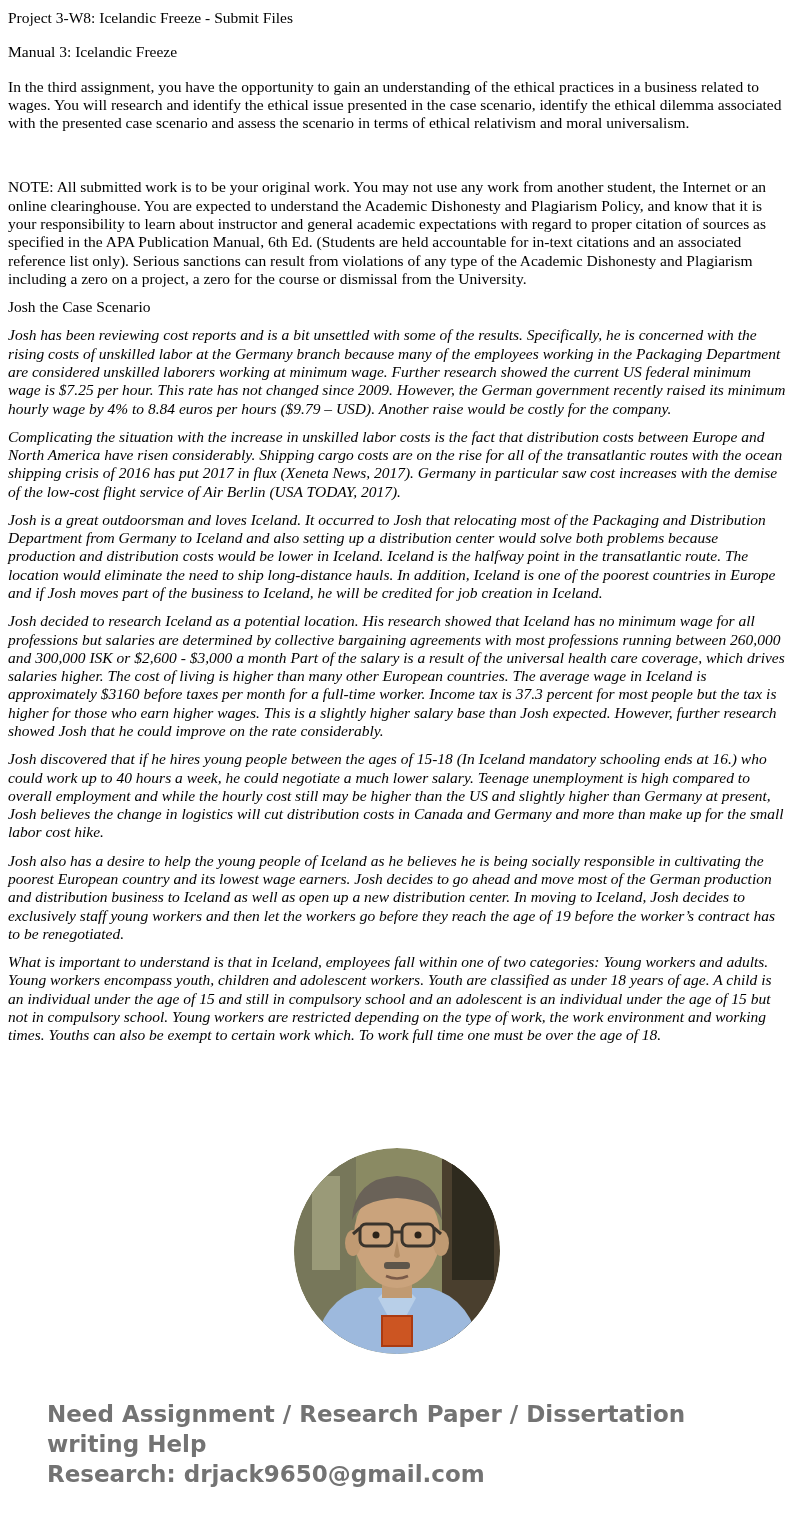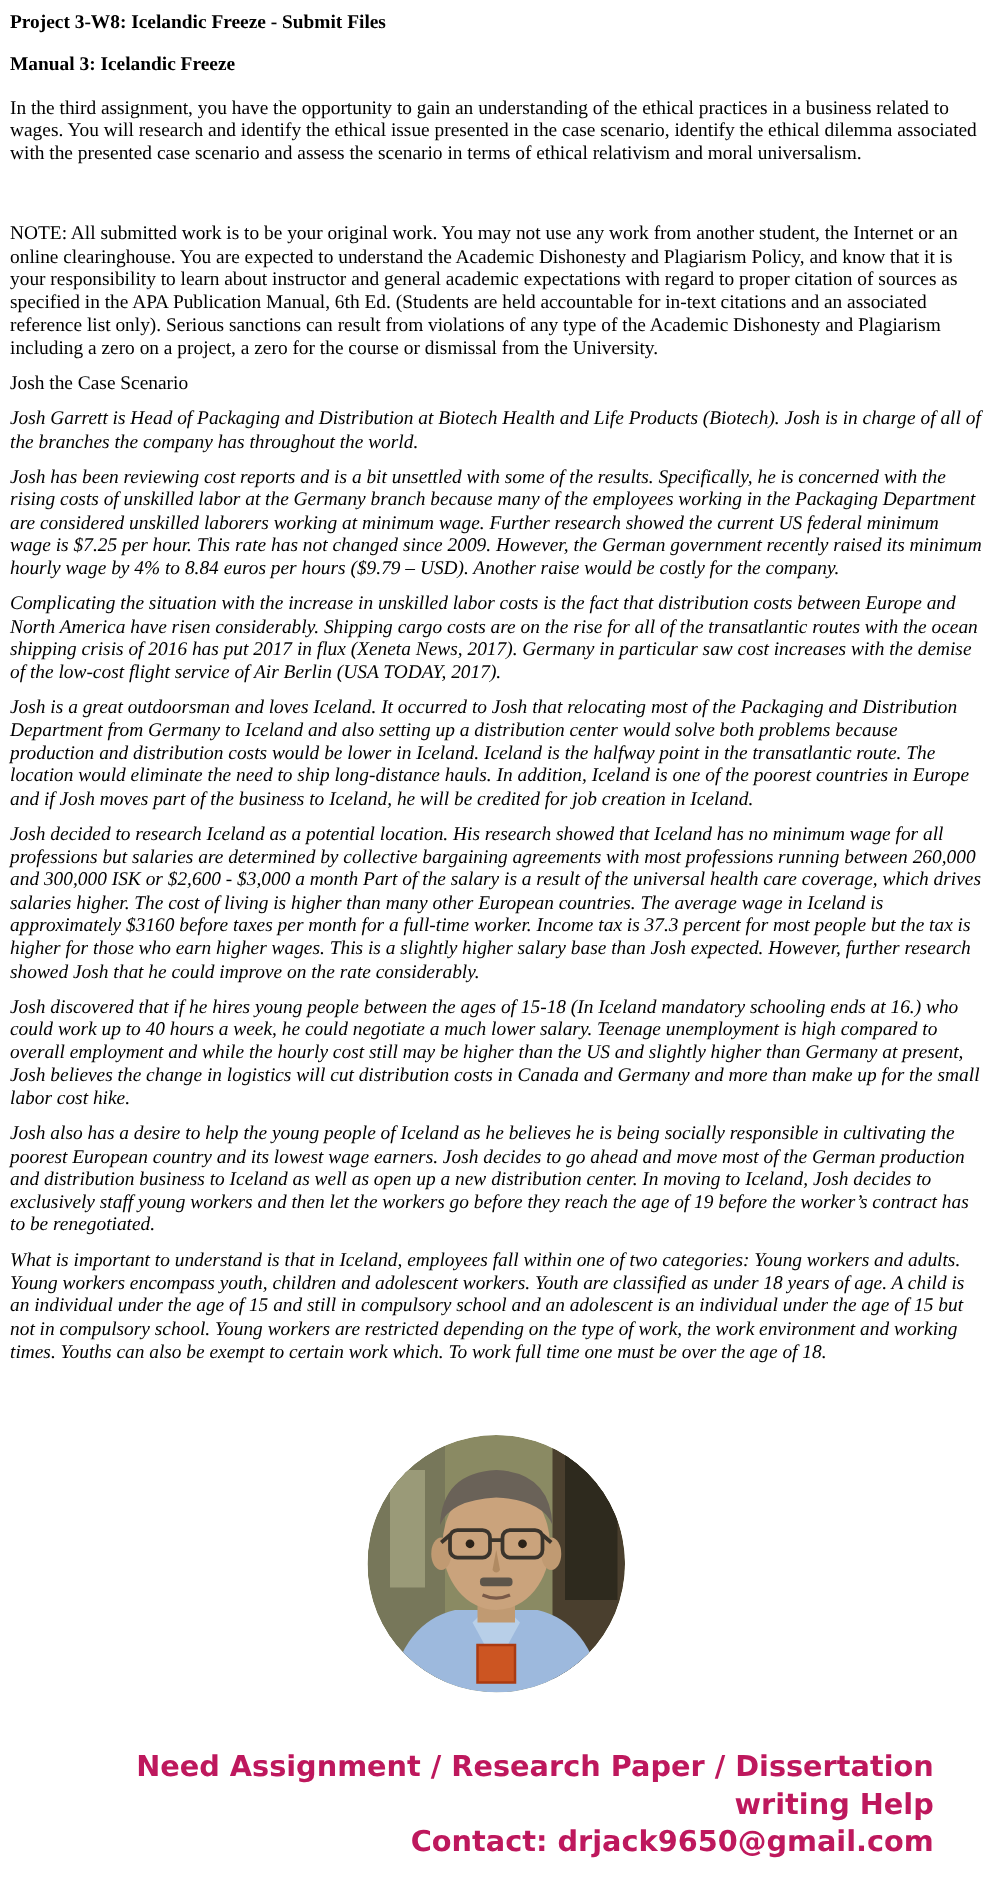--- a/index.html
+++ b/index.html
@@ -22,21 +22,20 @@
   .doc {
     padding: 9px 8px 0 8px;
     font-size: 15.5px;
     line-height: 1.18;
   }
   .doc p {
     margin: 0 0 10px 0;
   }
   .doc p.title {
     margin-bottom: 16px;
-    font-weight: bold;
   }
   .gap {
     height: 36px;
   }
   .scenario p {
     font-style: italic;
   }
   .avatar-wrap {
     display: flex;
     justify-content: center;
@@ -45,41 +44,40 @@
   .avatar {
     width: 206px;
     height: 206px;
     border-radius: 50%;
     overflow: hidden;
     flex: 0 0 auto;
   }
   .footer {
     margin: 46px auto 0 auto;
     max-width: 700px;
-    text-align: right;
+    text-align: left;
     font-family: "DejaVu Sans", sans-serif;
     font-weight: bold;
     font-size: 23px;
     line-height: 1.3;
-    color: #be185d;
+    color: #737373;
   }
 </style>
 </head>
 <body>
 
 <div class="text-clip">
   <div class="doc">
     <p class="title">Project 3-W8: Icelandic Freeze - Submit Files</p>
     <p class="title">Manual 3: Icelandic Freeze</p>
     <p>In the third assignment, you have the opportunity to gain an understanding of the ethical practices in a business related to wages. You will research and identify the ethical issue presented in the case scenario, identify the ethical dilemma associated with the presented case scenario and assess the scenario in terms of ethical relativism and moral universalism.</p>
     <div class="gap"></div>
     <p>NOTE:  All submitted work is to be your original work. You may not use any work from another student, the Internet or an online clearinghouse. You are expected to understand the Academic Dishonesty and Plagiarism Policy, and know that it is your responsibility to learn about instructor and general academic expectations with regard to proper citation of sources as specified in the APA Publication Manual, 6th Ed. (Students are held accountable for in-text citations and an associated reference list only). Serious sanctions can result from violations of any type of the Academic Dishonesty and Plagiarism including a zero on a project, a zero for the course or dismissal from the University.</p>
     <p>Josh the Case Scenario</p>
     <div class="scenario">
-      <p>Josh Garrett is Head of Packaging and Distribution at Biotech Health and Life Products (Biotech). Josh is in charge of all of the branches the company has throughout the world.</p>
       <p>Josh has been reviewing cost reports and is a bit unsettled with some of the results. Specifically, he is concerned with the rising costs of unskilled labor at the Germany branch because many of the employees working in the Packaging Department are considered unskilled laborers working at minimum wage. Further research showed the current US federal minimum wage is $7.25 per hour. This rate has not changed since 2009. However, the German government recently raised its minimum hourly wage by 4% to 8.84 euros per hours ($9.79 – USD). Another raise would be costly for the company.</p>
       <p>Complicating the situation with the increase in unskilled labor costs is the fact that distribution costs between Europe and North America have risen considerably. Shipping cargo costs are on the rise for all of the transatlantic routes with the ocean shipping crisis of 2016 has put 2017 in flux (Xeneta News, 2017). Germany in particular saw cost increases with the demise of the low-cost flight service of Air Berlin (USA TODAY, 2017).</p>
       <p>Josh is a great outdoorsman and loves Iceland. It occurred to Josh that relocating most of the Packaging and Distribution Department from Germany to Iceland and also setting up a distribution center would solve both problems because production and distribution costs would be lower in Iceland. Iceland is the halfway point in the transatlantic route. The location would eliminate the need to ship long-distance hauls. In addition, Iceland is one of the poorest countries in Europe and if Josh moves part of the business to Iceland, he will be credited for job creation in Iceland.</p>
       <p>Josh decided to research Iceland as a potential location. His research showed that Iceland has no minimum wage for all professions but salaries are determined by collective bargaining agreements with most professions running between 260,000 and 300,000 ISK or $2,600 - $3,000 a month Part of the salary is a result of the universal health care coverage, which drives salaries higher. The cost of living is higher than many other European countries. The average wage in Iceland is approximately $3160 before taxes per month for a full-time worker. Income tax is 37.3 percent for most people but the tax is higher for those who earn higher wages. This is a slightly higher salary base than Josh expected. However, further research showed Josh that he could improve on the rate considerably.</p>
       <p>Josh discovered that if he hires young people between the ages of 15-18 (In Iceland mandatory schooling ends at 16.) who could work up to 40 hours a week, he could negotiate a much lower salary. Teenage unemployment is high compared to overall employment and while the hourly cost still may be higher than the US and slightly higher than Germany at present, Josh believes the change in logistics will cut distribution costs in Canada and Germany and more than make up for the small labor cost hike.</p>
       <p>Josh also has a desire to help the young people of Iceland as he believes he is being socially responsible in cultivating the poorest European country and its lowest wage earners. Josh decides to go ahead and move most of the German production and distribution business to Iceland as well as open up a new distribution center. In moving to Iceland, Josh decides to exclusively staff young workers and then let the workers go before they reach the age of 19 before the worker’s contract has to be renegotiated.</p>
       <p>What is important to understand is that in Iceland, employees fall within one of two categories: Young workers and adults. Young workers encompass youth, children and adolescent workers. Youth are classified as under 18 years of age. A child is an individual under the age of 15 and still in compulsory school and an adolescent is an individual under the age of 15 but not in compulsory school. Young workers are restricted depending on the type of work, the work environment and working times. Youths can also be exempt to certain work which. To work full time one must be over the age of 18.</p>
     </div>
   </div>
 </div>
@@ -116,14 +114,14 @@
         <path d="M 103 92 L 100 108 Q 103 112 106 108 Z" fill="#b08a62"></path>
         <rect x="90" y="114" width="26" height="7" rx="3" fill="#5d554a"></rect>
         <path d="M 92 128 Q 103 133 114 128" stroke="#7a5a48" stroke-width="2.5" fill="none"></path>
       </g>
     </svg>
   </div>
 </div>
 
 <div class="footer">
   <div>Need Assignment / Research Paper / Dissertation writing Help</div>
-  <div>Contact: drjack9650@gmail.com</div>
+  <div>Research: drjack9650@gmail.com</div>
 </div>
 
 </body></html>

